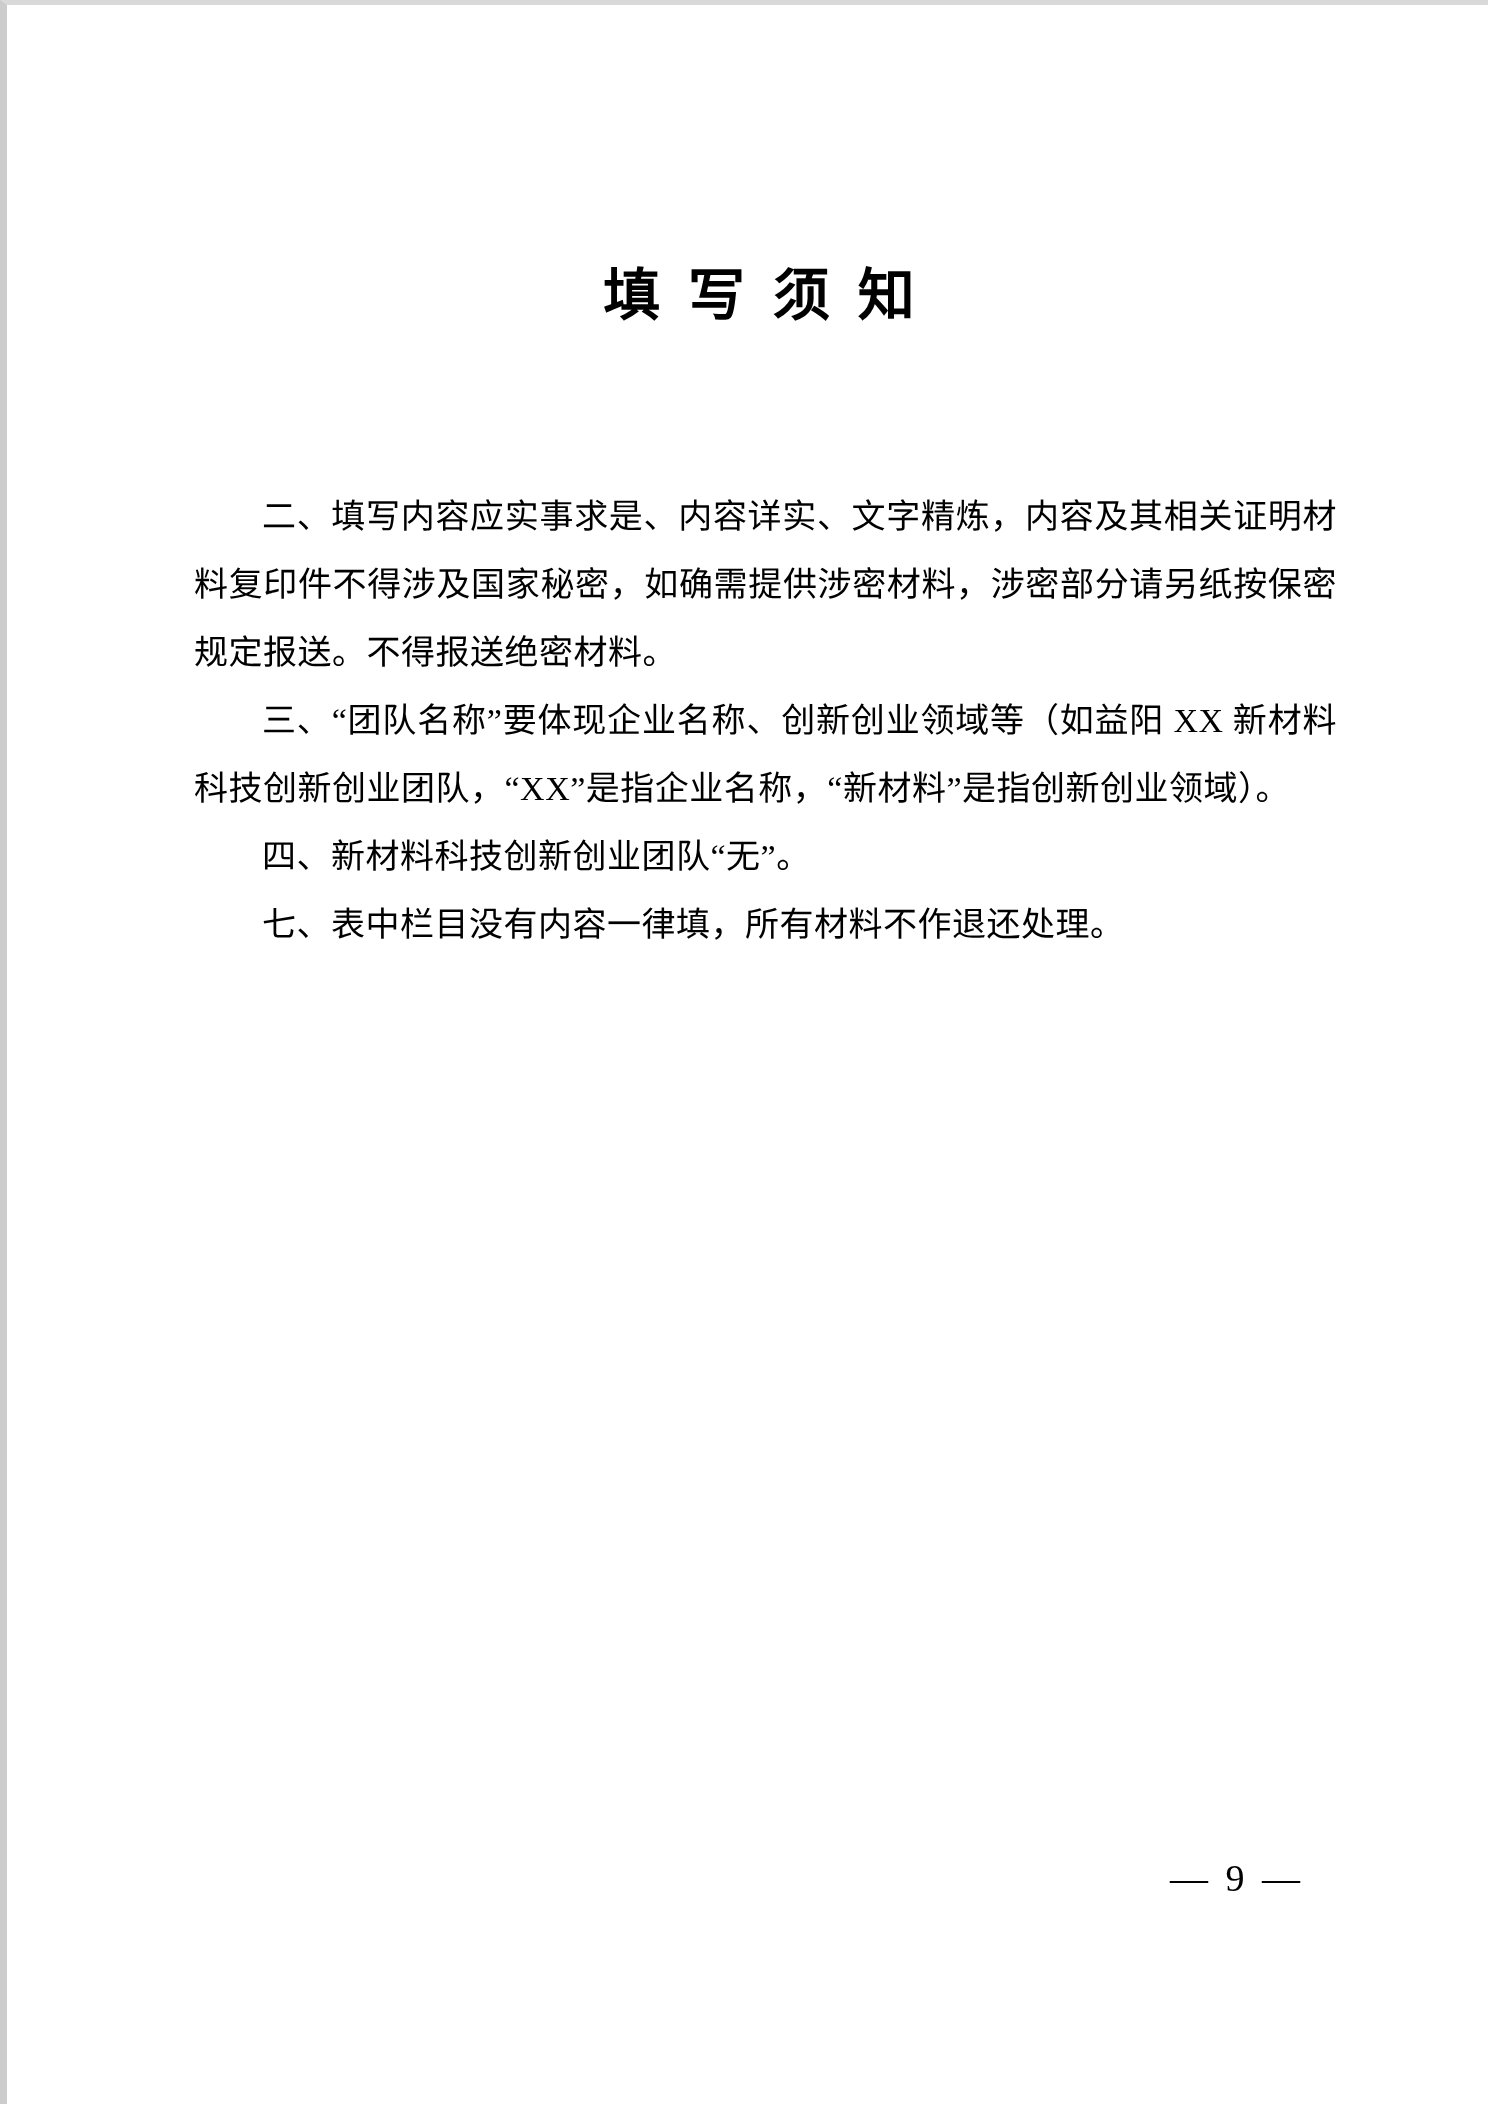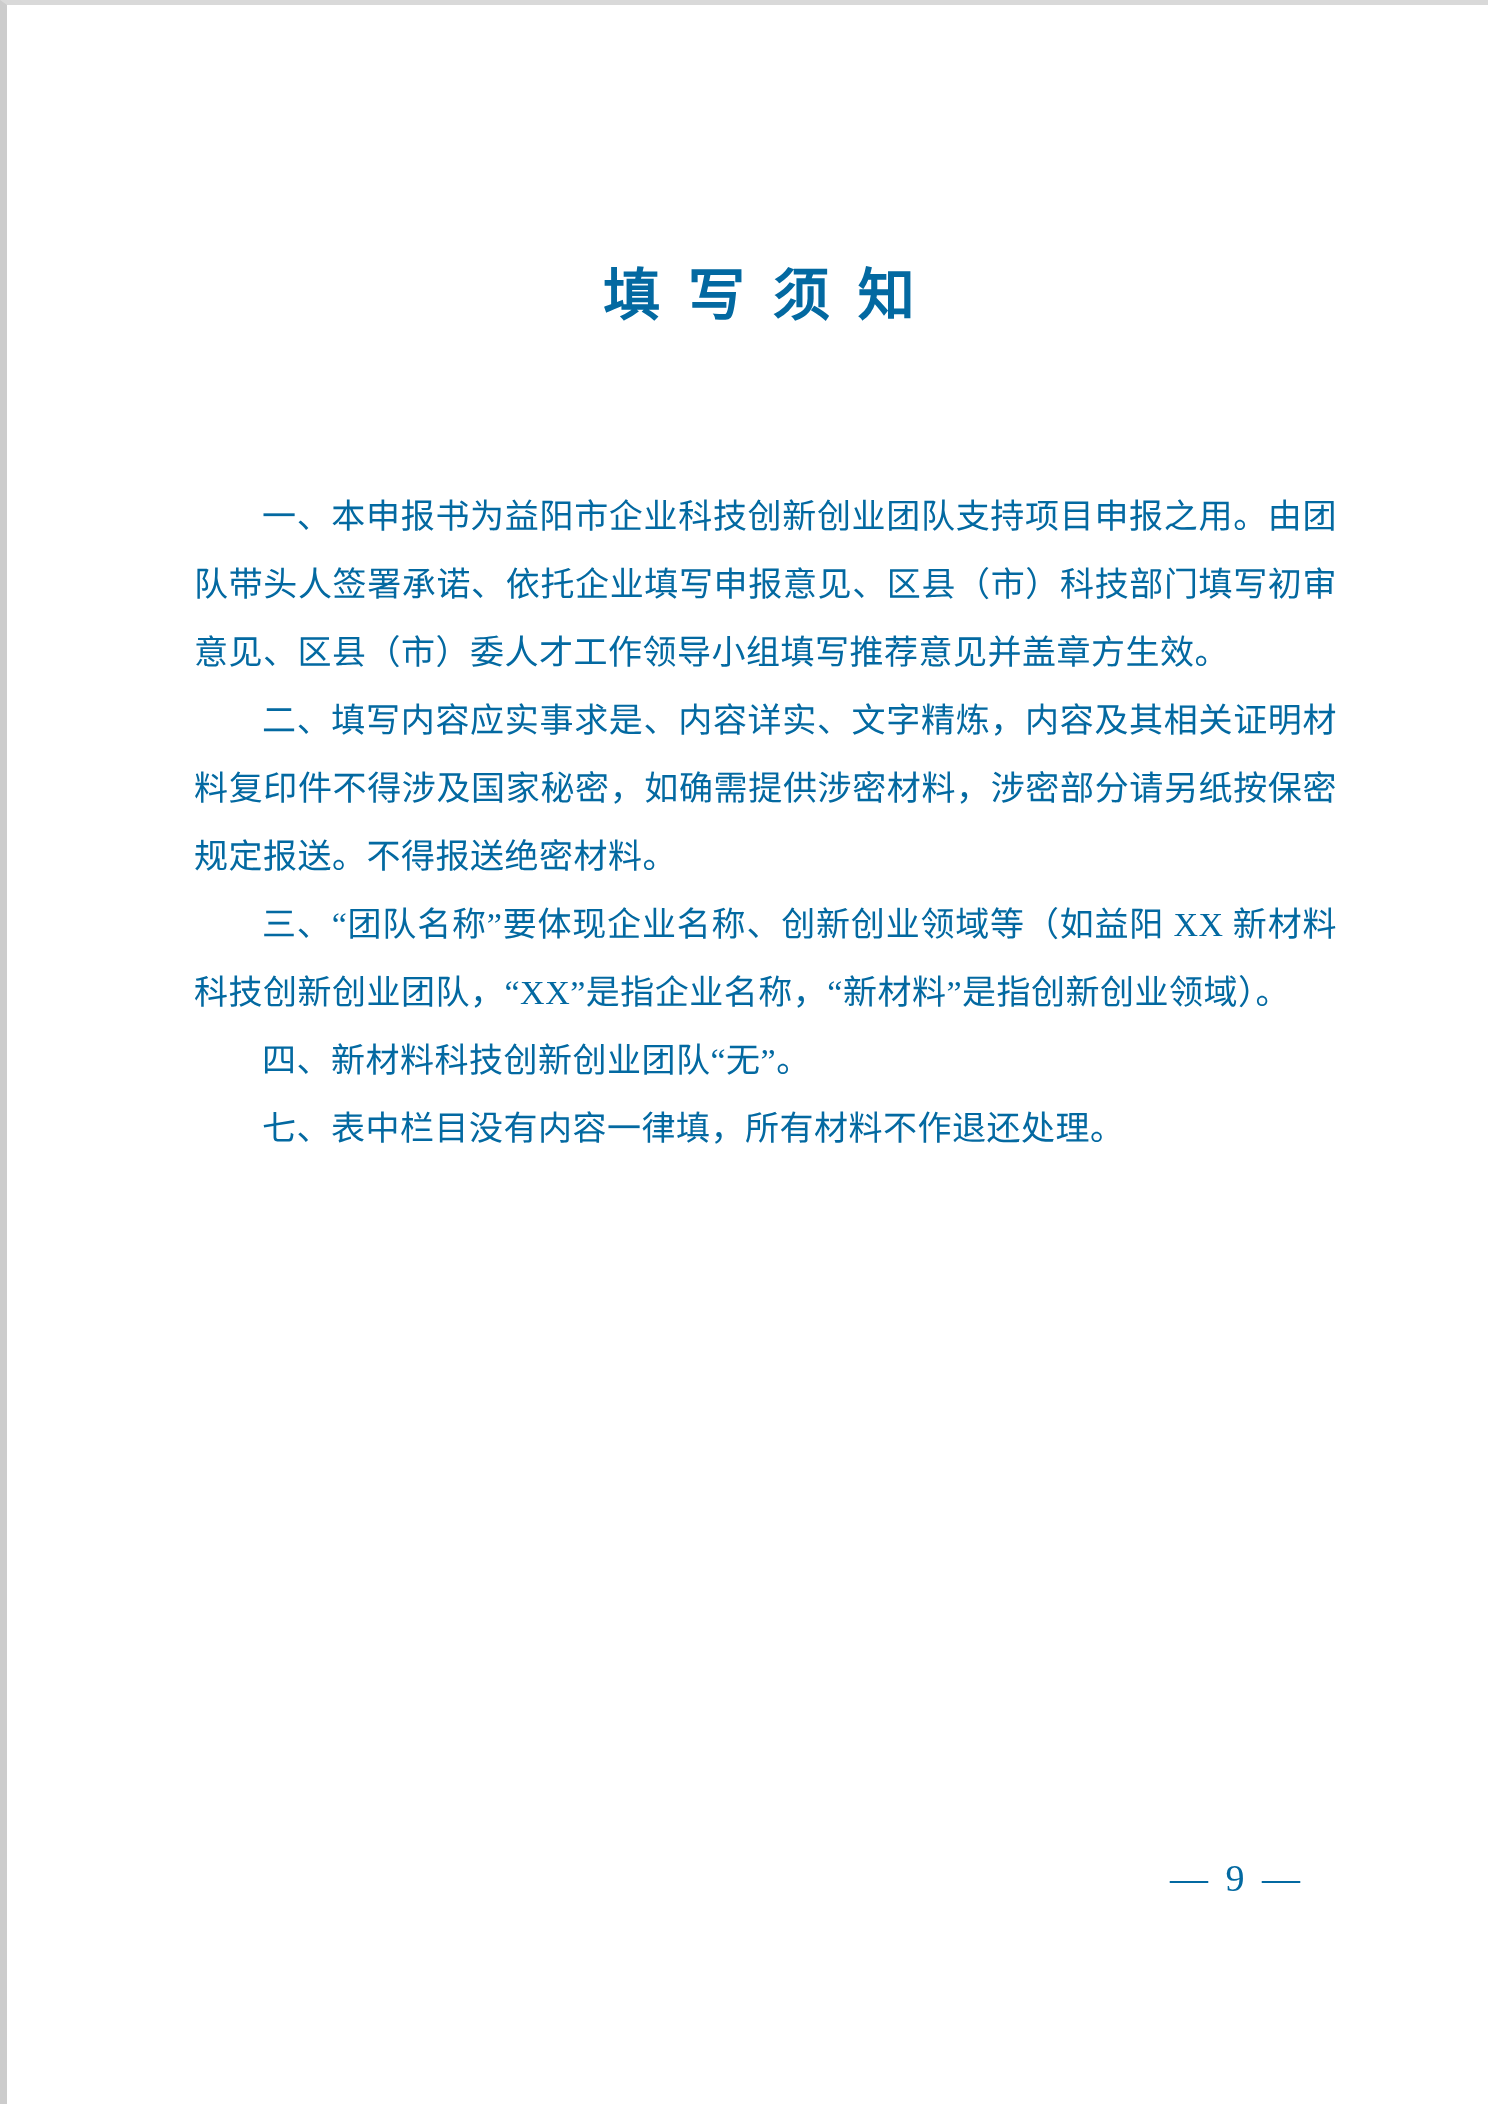--- a/index.html
+++ b/index.html
@@ -10,21 +10,21 @@
   .page {
     position: relative;
     width: 1488px;
     height: 2104px;
     background: #ffffff;
     overflow: hidden;
     border-left: 7px solid #cccccc;
     border-top: 5px solid #d9d9d9;
     box-sizing: border-box;
     font-family: "Liberation Serif", "DejaVu Serif", serif;
-    color: #0369a1;
+    color: #000000;
   }
   .doc-title {
     position: absolute;
     left: 187px;
     top: 258px;
     width: 1136px;
     margin: 0;
     text-align: center;
     font-family: "Liberation Sans", "DejaVu Sans", sans-serif;
     font-weight: 700;
@@ -61,21 +61,20 @@
   }
 </style>
 </head>
 <body>
 
 <div class="page">
 
   <h1 class="doc-title">填 写 须 知</h1>
 
   <div class="body-text">
-      <p class="para">一、本申报书为益阳市企业科技创新创业团队支持项目申报之用。由团队带头人签署承诺、依托企业填写申报意见、区县（市）科技部门填写初审意见、区县（市）委人才工作领导小组填写推荐意见并盖章方生效。</p>
       <p class="para">二、填写内容应实事求是、内容详实、文字精炼，内容及其相关证明材料复印件不得涉及国家秘密，如确需提供涉密材料，涉密部分请另纸按保密规定报送。不得报送绝密材料。</p>
       <p class="para">三、“团队名称”要体现企业名称、创新创业领域等（如益阳 XX 新材料科技创新创业团队，“XX”是指企业名称，“新材料”是指创新创业领域）。</p>
       <p class="para">四、新材料科技创新创业团队“无”。</p>
       <p class="para">七、表中栏目没有内容一律填，所有材料不作退还处理。</p>
     </div>
 
   <div class="page-footer">— 9 —</div>
 
 </div>
 

